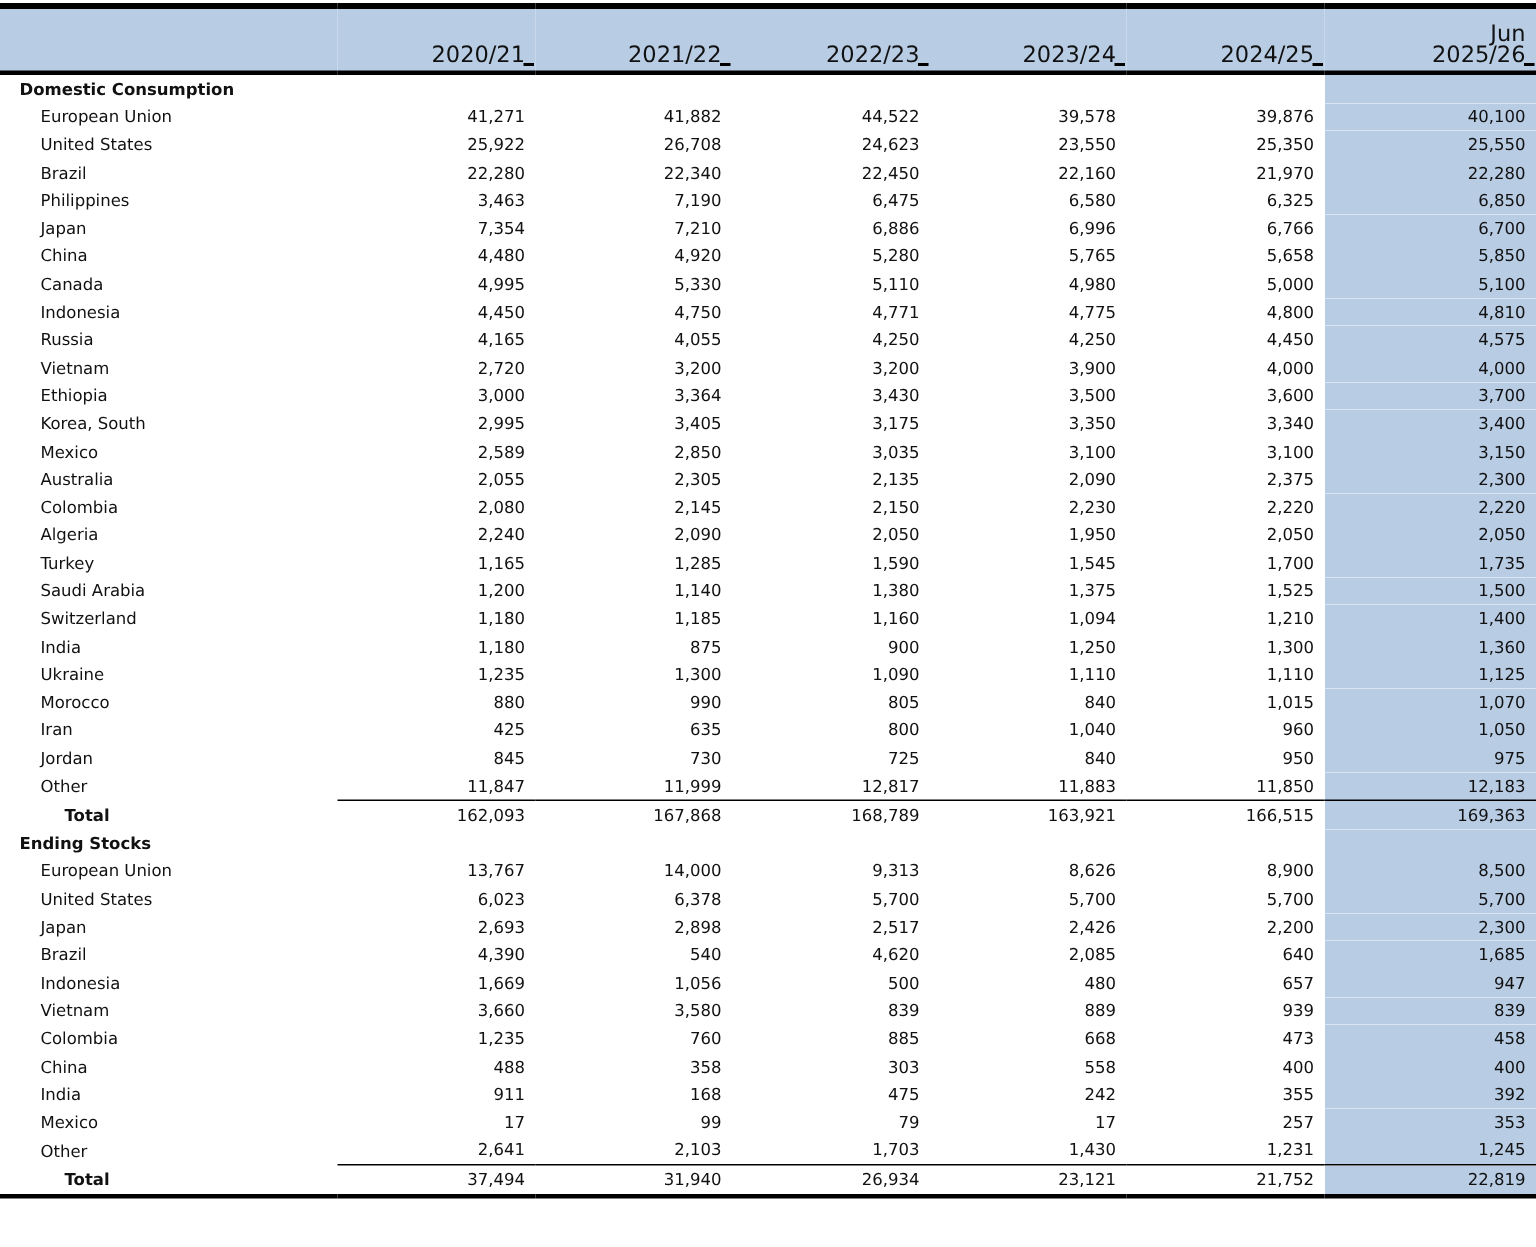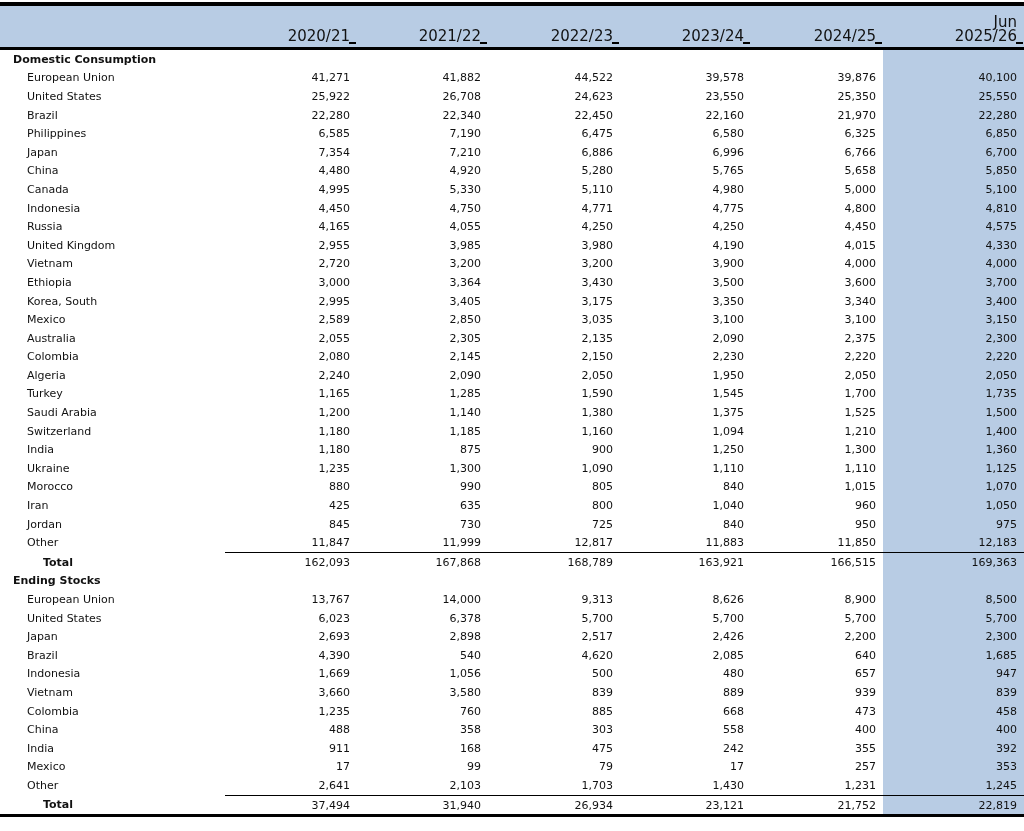--- a/index.html
+++ b/index.html
@@ -116,21 +116,21 @@
           <td class="label">Brazil</td>
           <td class="num">22,280</td>
           <td class="num">22,340</td>
           <td class="num">22,450</td>
           <td class="num">22,160</td>
           <td class="num">21,970</td>
           <td class="num hl">22,280</td>
         </tr>
         <tr class="data-row">
           <td class="label">Philippines</td>
-          <td class="num">6,585</td>
+          <td class="num">3,463</td>
           <td class="num">7,190</td>
           <td class="num">6,475</td>
           <td class="num">6,580</td>
           <td class="num">6,325</td>
           <td class="num hl">6,850</td>
         </tr>
         <tr class="data-row">
           <td class="label">Japan</td>
           <td class="num">7,354</td>
           <td class="num">7,210</td>
@@ -167,29 +167,20 @@
           <td class="num hl">4,810</td>
         </tr>
         <tr class="data-row">
           <td class="label">Russia</td>
           <td class="num">4,165</td>
           <td class="num">4,055</td>
           <td class="num">4,250</td>
           <td class="num">4,250</td>
           <td class="num">4,450</td>
           <td class="num hl">4,575</td>
-        </tr>
-        <tr class="data-row">
-          <td class="label">United Kingdom</td>
-          <td class="num">2,955</td>
-          <td class="num">3,985</td>
-          <td class="num">3,980</td>
-          <td class="num">4,190</td>
-          <td class="num">4,015</td>
-          <td class="num hl">4,330</td>
         </tr>
         <tr class="data-row">
           <td class="label">Vietnam</td>
           <td class="num">2,720</td>
           <td class="num">3,200</td>
           <td class="num">3,200</td>
           <td class="num">3,900</td>
           <td class="num">4,000</td>
           <td class="num hl">4,000</td>
         </tr>

